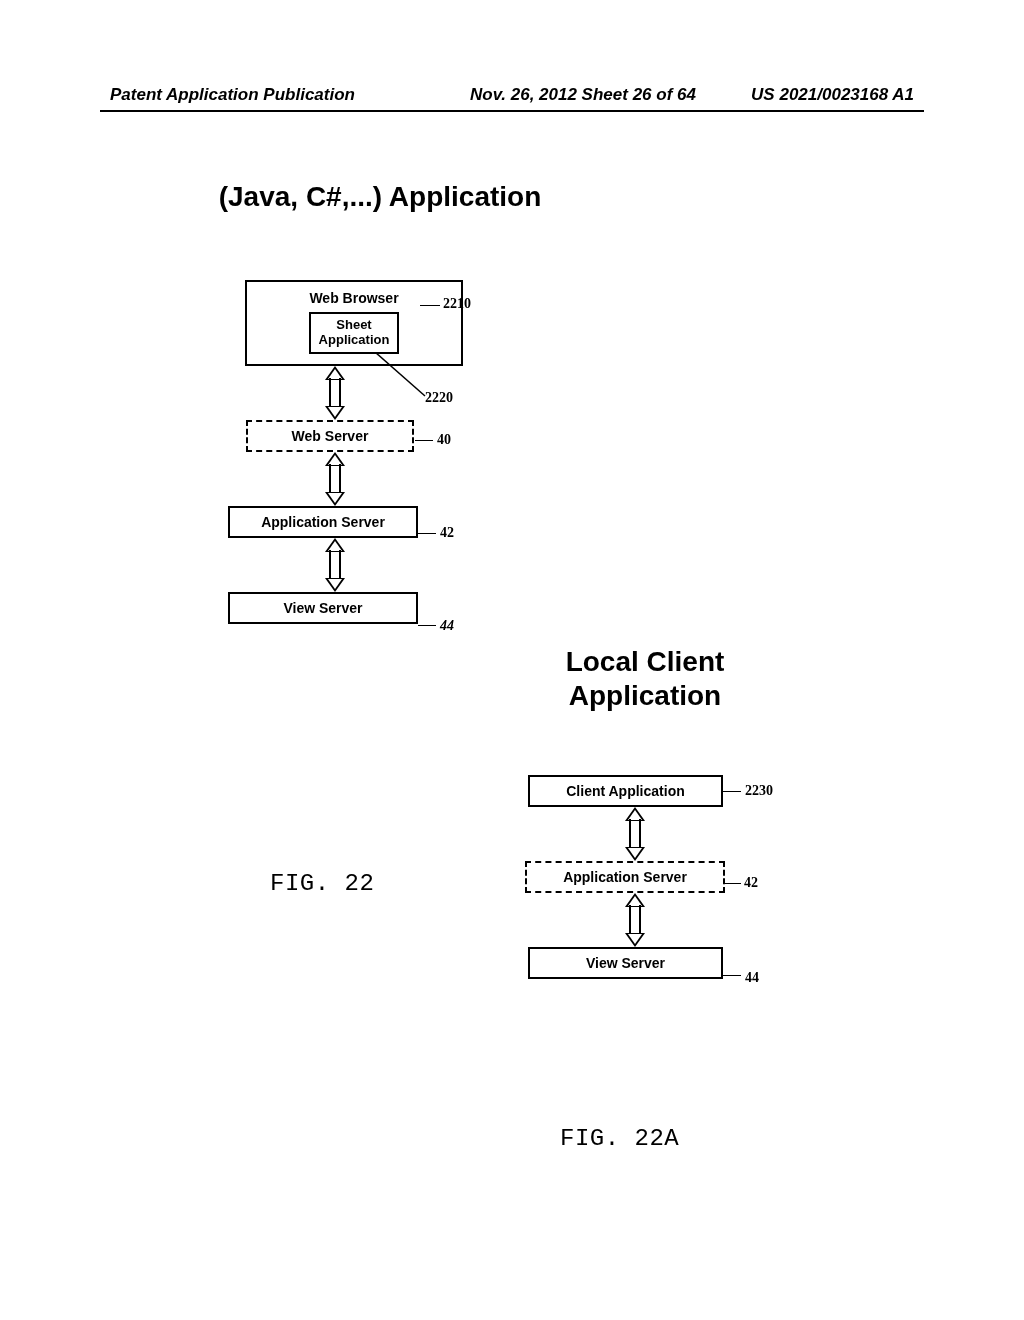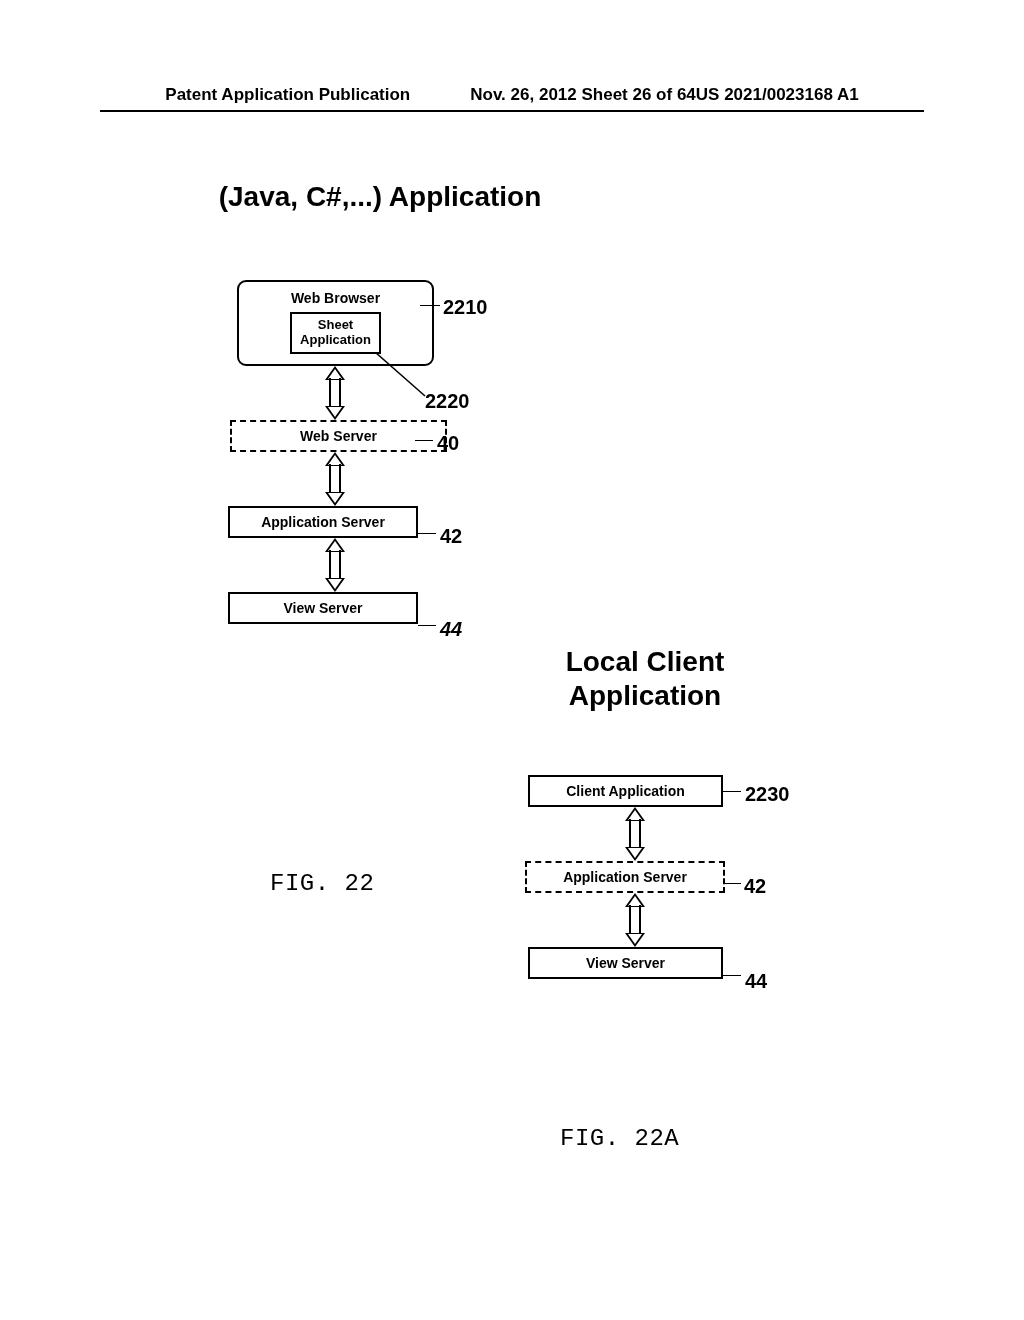--- a/index.html
+++ b/index.html
@@ -10,23 +10,24 @@
       font-family: Arial, Helvetica, sans-serif;
       color: #000;
       position: relative;
     }
     .page-header {
       position: absolute;
       top: 85px;
       left: 110px;
       right: 110px;
       display: flex;
-      justify-content: center;
+      justify-content: space-between;
       font-size: 17px;
       font-weight: bold;
+      font-style: italic;
     }
     .page-header .left { }
     .page-header .center { margin-left: 60px; }
     .page-header .right { }
     .hr-line {
       position: absolute;
       top: 110px;
       left: 100px;
       right: 100px;
       border-top: 2px solid #000;
@@ -76,22 +77,23 @@
       font-size: 13px;
       padding: 4px 8px;
       margin-top: 6px;
       display: inline-block;
       line-height: 1.15;
     }
     .box-label { font-weight: bold; }
 
     .ref-label {
       position: absolute;
-      font-size: 20px;
-      font-weight: bold;
+      font-size: 14px;
+      font-weight: bold;
+      font-family: Liberation Serif, serif;
     }
     .leader-h {
       position: absolute;
       border-top: 1.5px solid #000;
       height: 0;
     }
 
     .arrowpair {
       position: relative;
       margin: 0 auto;
@@ -164,42 +166,42 @@
 <div class="title browser">
   <div>(Java, C#,...) Application</div>
 </div>
 <div class="title local">
   <div>Local Client</div>
   <div>Application</div>
 </div>
 
 <div class="diagram d1">
 
-  <div class="box outer" style="width:197px; margin-left:12px;border-radius:9px;">
+  <div class="box outer" style="width:218px; margin-left:20px;">
     <div class="box-label">Web Browser</div>
     <div class="inner-box" style="white-space:pre-line;">Sheet
 Application</div>
   </div>
 
   <div class="leader-h" style="top:25px; left:195px; width:20px;"></div>
   <div class="ref-label" style="top:16px; left:218px;">2210</div>
 
   <svg style="position:absolute; top:72px; left:150px; width:80px; height:60px;">
     <line x1="0" y1="0" x2="50" y2="44" stroke="#000" stroke-width="1.5"></line>
   </svg>
   <div class="ref-label" style="top:110px; left:200px;">2220</div>
 
   <div class="arrowpair">
     <div class="head up"></div>
     <div class="shaft left"></div>
     <div class="shaft right"></div>
     <div class="head down"></div>
   </div>
 
-  <div class="box dashed" style="width:217px; margin-left:5px;">
+  <div class="box dashed" style="width:168px; margin-left:21px;">
     <span>Web Server</span>
   </div>
   <div class="leader-h" style="top:160px; left:190px; width:18px;"></div>
   <div class="ref-label" style="top:152px; left:212px;">40</div>
 
   <div class="arrowpair">
     <div class="head up"></div>
     <div class="shaft left"></div>
     <div class="shaft right"></div>
     <div class="head down"></div>

